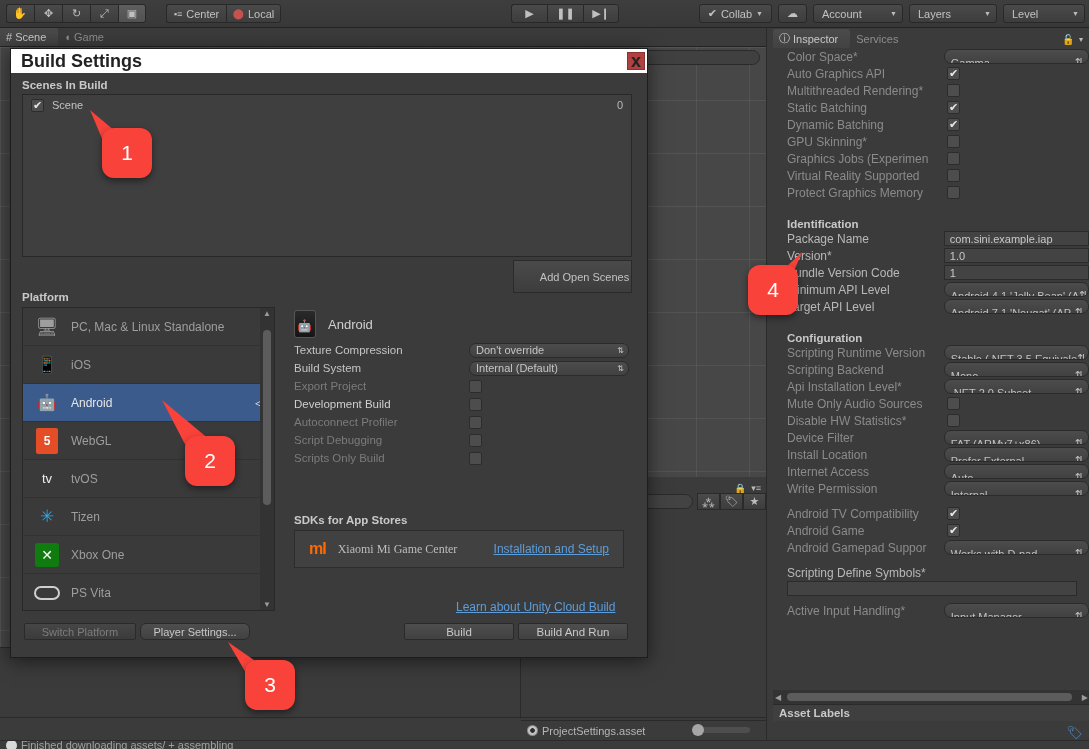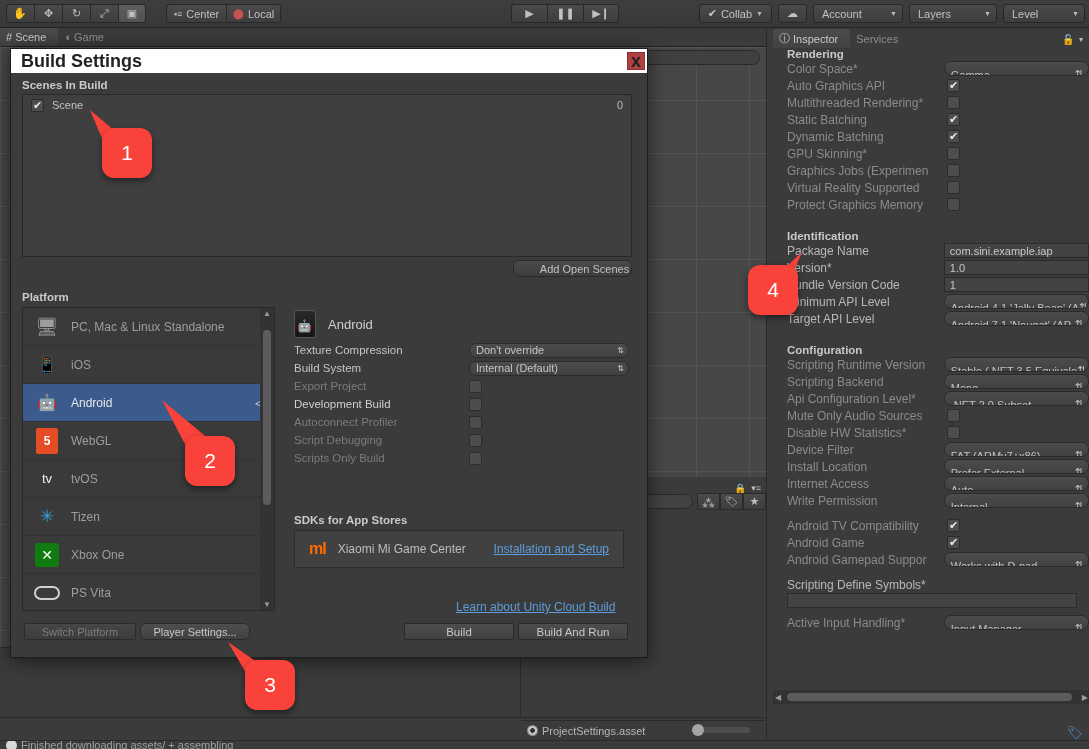--- a/index.html
+++ b/index.html
@@ -186,23 +186,23 @@
   .u-check {
     width:13px; height:13px; background:#4d4d4d;
     border:1px solid #2c2c2c; border-radius:2px;
     display:flex; align-items:center; justify-content:center;
     color:#e8e8e8; font-size:11px; line-height:1; cursor:default;
   }
   .u-check.off { color:transparent; }
   #scene-row .nm { color:#c2c2c2; flex:1; }
   #scene-row .idx { color:#b9b9b9; }
   #add-open {
-    position:absolute; left:513px; top:260px; width:119px; height:17px;
+    position:absolute; left:513px; top:260px; width:119px; height:33px;
     background:linear-gradient(#4a4a4a,#3d3d3d); border:1px solid #2a2a2a;
-    border-radius:6px; color:#c2c2c2; font-size:11px;
+    border-radius:0; color:#c2c2c2; font-size:11px;
     display:flex; align-items:center; justify-content:center; cursor:default;padding-left:24px;
   }
   #plat-head { position:absolute; left:22px; top:291px; }
   #plat-box {
     position:absolute; left:22px; top:307px; width:253px; height:304px;
     background:#3a3a3a; border:1px solid #282828; overflow:hidden;
   }
   .plat-row {
     height:38px; display:flex; align-items:center; gap:10px; padding-left:10px;
     border-bottom:1px solid #323232; color:#9e9e9e; font-size:12px; cursor:default;
@@ -241,21 +241,21 @@
     overflow:hidden; white-space:nowrap;
   }
   .u-popup .arr { font-size:8px; color:#c9c9c9; }
   #sdk-head { position:absolute; left:294px; top:514px; }
   #sdk-box {
     position:absolute; left:294px; top:530px; width:330px; height:38px;
     background:#414141; border:1px solid #2c2c2c;
     display:flex; align-items:center; padding:0 14px; gap:12px;
   }
   #mi-logo { font-size:16px; color:#ff6900; font-weight:bold; letter-spacing:-1px; }
-  #sdk-box .nm { color:#bdbdbd; font-size:12px; flex:1; }
+  #sdk-box .nm { color:#bdbdbd; font-size:12px; flex:1;font-family:Liberation Serif, serif; }
   .u-link { color:#5c9ddb; text-decoration:underline; font-size:12px; cursor:default; }
   #cloud-link { position:absolute; left:456px; top:600px; }
   #switch-plat {
     position:absolute; left:24px; top:623px; width:112px; height:17px;
     background:linear-gradient(#464646,#3b3b3b); border:1px solid #2a2a2a;
     border-radius:2px; color:#7d7d7d; font-size:11px;
     display:flex; align-items:center; justify-content:center; cursor:default;
   }
   #player-settings {
     position:absolute; left:140px; top:623px; width:110px; height:17px;
@@ -474,21 +474,20 @@
     <div class="vtab">
       <span>Services</span>
     </div>
     <div id="insp-lock">
       <span style="font-size:10px;color:#c6c6c6;">🔓</span>
       <span style="font-size:8px;color:#bbb;">▾</span>
     </div>
   </div>
 
   <div id="insp-body">
-    <div class="ihead" style="height:12px;overflow:hidden;">Rendering</div>
     <div id="rendering-rows">
         <div class="ir">
           <span class="lbl dim">Color Space*</span>
           <div class="u-pop2">
             <span>Gamma</span>
             <span class="arr">⇅</span>
           </div>
         </div>
         <div class="ir">
           <span class="lbl dim">Auto Graphics API</span>
@@ -564,21 +563,21 @@
           </div>
         </div>
         <div class="ir">
           <span class="lbl dim">Scripting Backend</span>
           <div class="u-pop2">
             <span>Mono</span>
             <span class="arr">⇅</span>
           </div>
         </div>
         <div class="ir">
-          <span class="lbl dim">Api Configuration Level*</span>
+          <span class="lbl dim">Api Installation Level*</span>
           <div class="u-pop2">
             <span>.NET 2.0 Subset</span>
             <span class="arr">⇅</span>
           </div>
         </div>
         <div class="ir">
           <span class="lbl dim">Mute Only Audio Sources</span>
           <span class="u-check off">✔</span>
         </div>
         <div class="ir">
@@ -646,20 +645,21 @@
       </div>
     </div>
   </div>
 
   <div id="insp-hscroll">
     <span class="sc-arrow">◀</span>
     <div id="insp-hthumb"></div>
     <span class="sc-arrow">▶</span>
   </div>
 
+  <div id="asset-labels-head">Asset Labels</div>
   <div id="label-tag">🏷</div>
   <div id="assetbundle-row">
 
     <div class="ab-pop" style="width:160px;">
       
       
     </div>
     <div class="ab-pop" style="width:72px;">
       
     </div>

